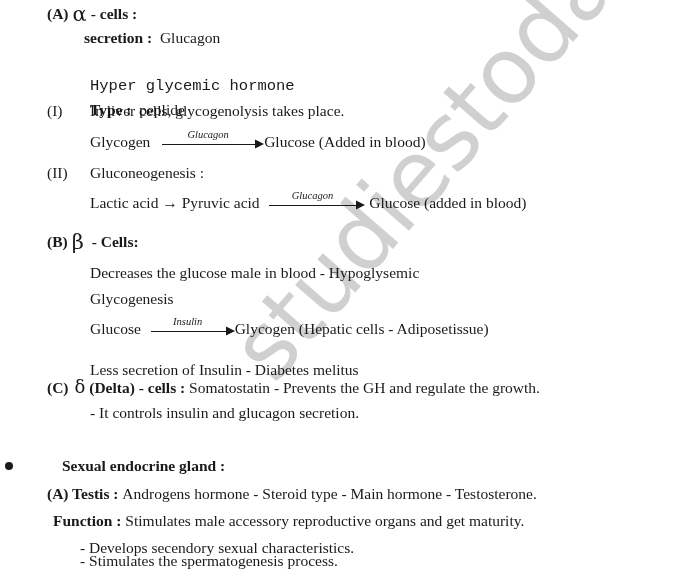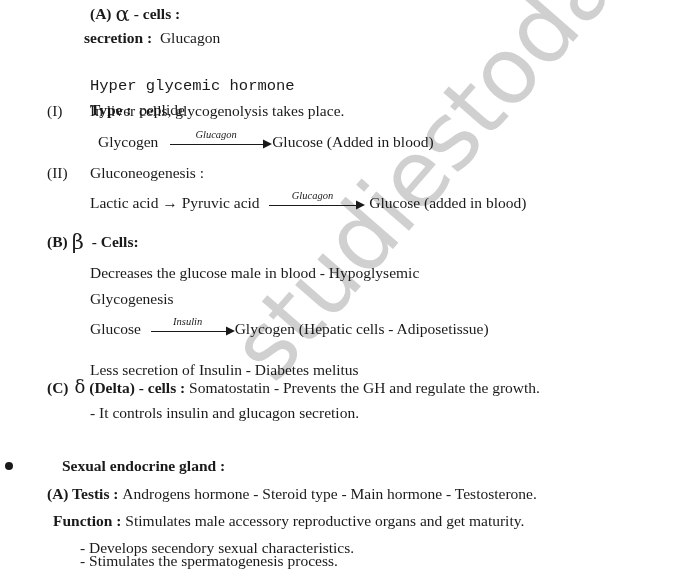--- a/index.html
+++ b/index.html
@@ -95,38 +95,38 @@
     }
     .content { position: relative; z-index: 1; }
   </style>
 </head>
 <body>
 
 <div class="watermark">studiestoday.com</div>
 
 <div class="content">
 
-  <div class="line" style="left:47px; top:4px;margin-left:43px;">
+  <div class="line" style="left:47px; top:4px;">
     <b>(A)</b><span class="greek">α</span><b>- cells :</b>
   </div>
 
   <div class="line" style="left:84px; top:28px;">
     <b>secretion :</b>&nbsp;&nbsp;<span>Glucagon</span>
   </div>
 
   <div class="line" style="left:90px; top:52px;margin-top:48px;">
     <b>Type :</b>&nbsp;&nbsp;<span>peplide</span>
   </div>
 
   <div class="line" style="left:90px; top:76px;font-family:Liberation Mono, monospace;">Hyper glycemic hormone</div>
 
   <div class="line" style="left:47px; top:101px;">(I)</div>
   <div class="line" style="left:90px; top:101px;">In liver cells, glycogenolysis takes place.</div>
 
-  <div class="line" style="left:98px; top:132px;">
+  <div class="line" style="left:90px; top:132px;">
     <span>Glycogen</span>
     <span class="arrow" style="width:102px; margin-left:8px;">
       <span class="label">Glucagon</span>
       <span class="shaft"></span>
       <span class="head"></span>
     </span><span>Glucose (Added in blood)</span>
   </div>
 
   <div class="line" style="left:47px; top:163px;">(II)</div>
   <div class="line" style="left:90px; top:163px;">Gluconeogenesis :</div>

